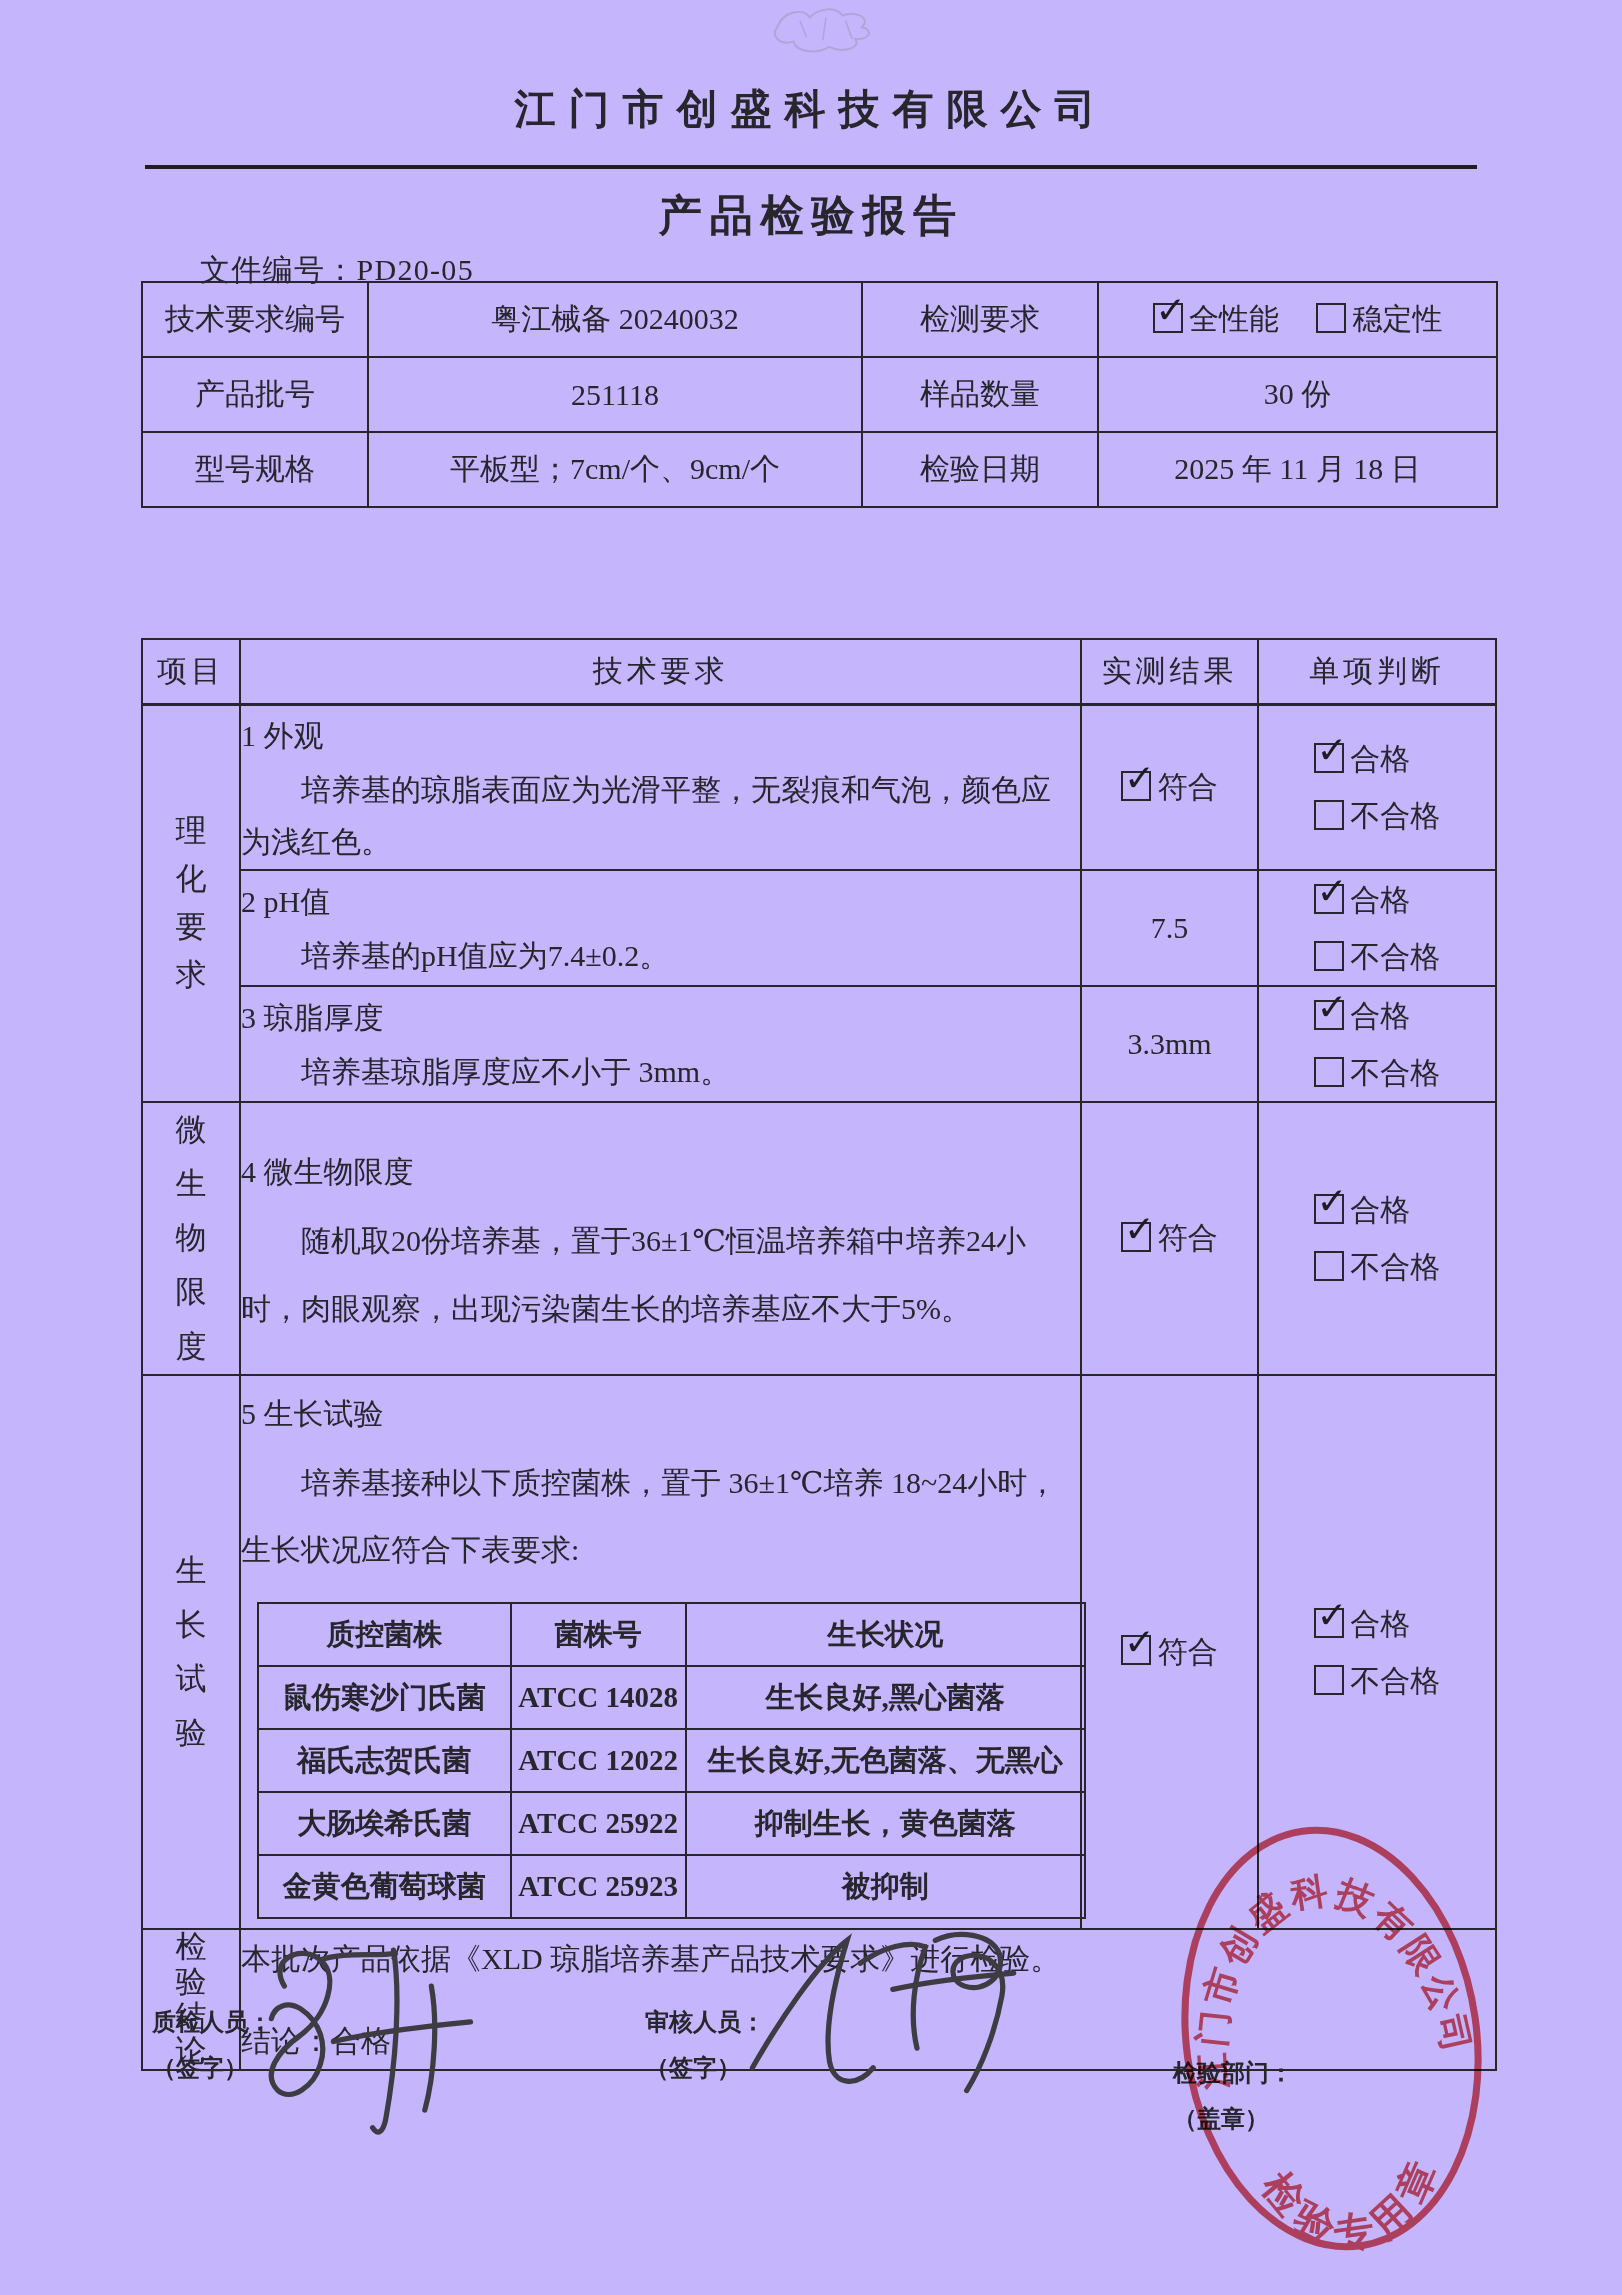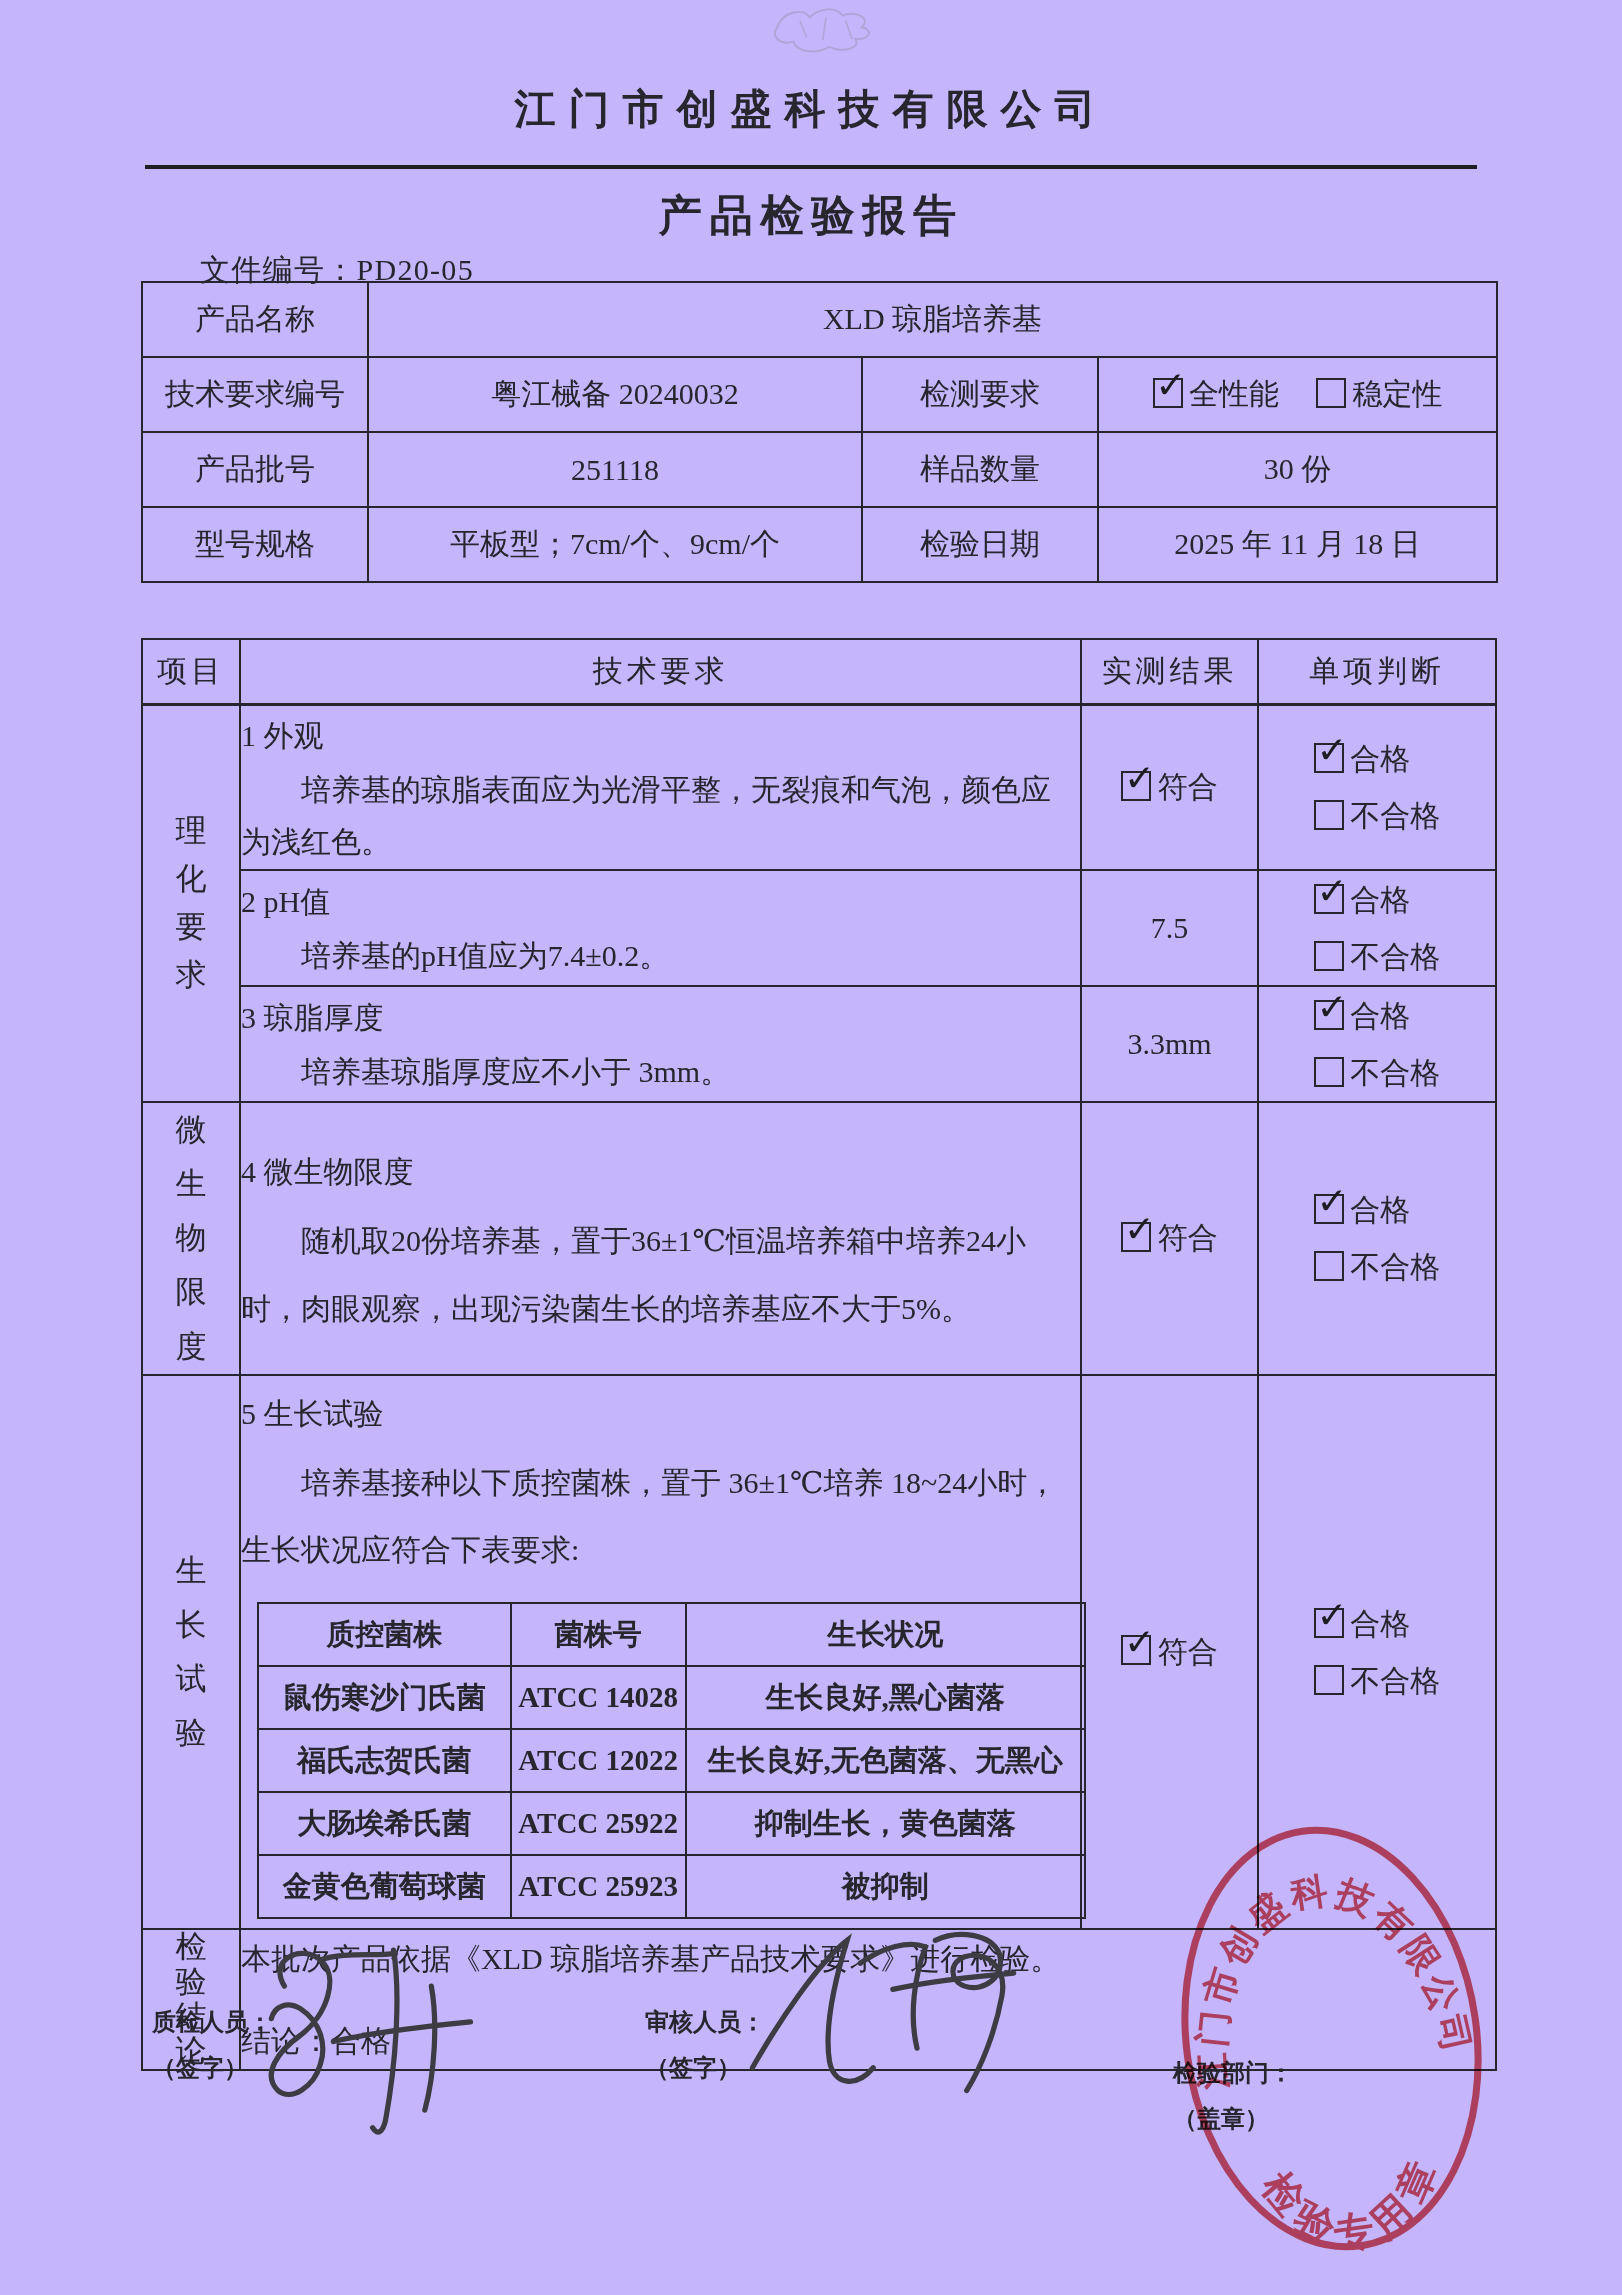--- a/index.html
+++ b/index.html
@@ -98,24 +98,20 @@
   </svg>
 
   <table class="t1">
     <colgroup>
         <col style="width:226px">
         <col style="width:494px">
         <col style="width:236px">
         <col style="width:399px">
       </colgroup>
     <tbody>
-        <tr>
-      <td>产品名称</td>
-      <td colspan="3">XLD 琼脂培养基</td>
-    </tr>
     <tr>
       <td>技术要求编号</td>
       <td>粤江械备 20240032</td>
       <td>检测要求</td>
       <td>
         <span class="cb"><span class="mark">✓</span></span><span>全性能</span><span class="gap"></span><span class="cb"></span><span>稳定性</span>
       </td>
     </tr>
     <tr>
       <td>产品批号</td>

